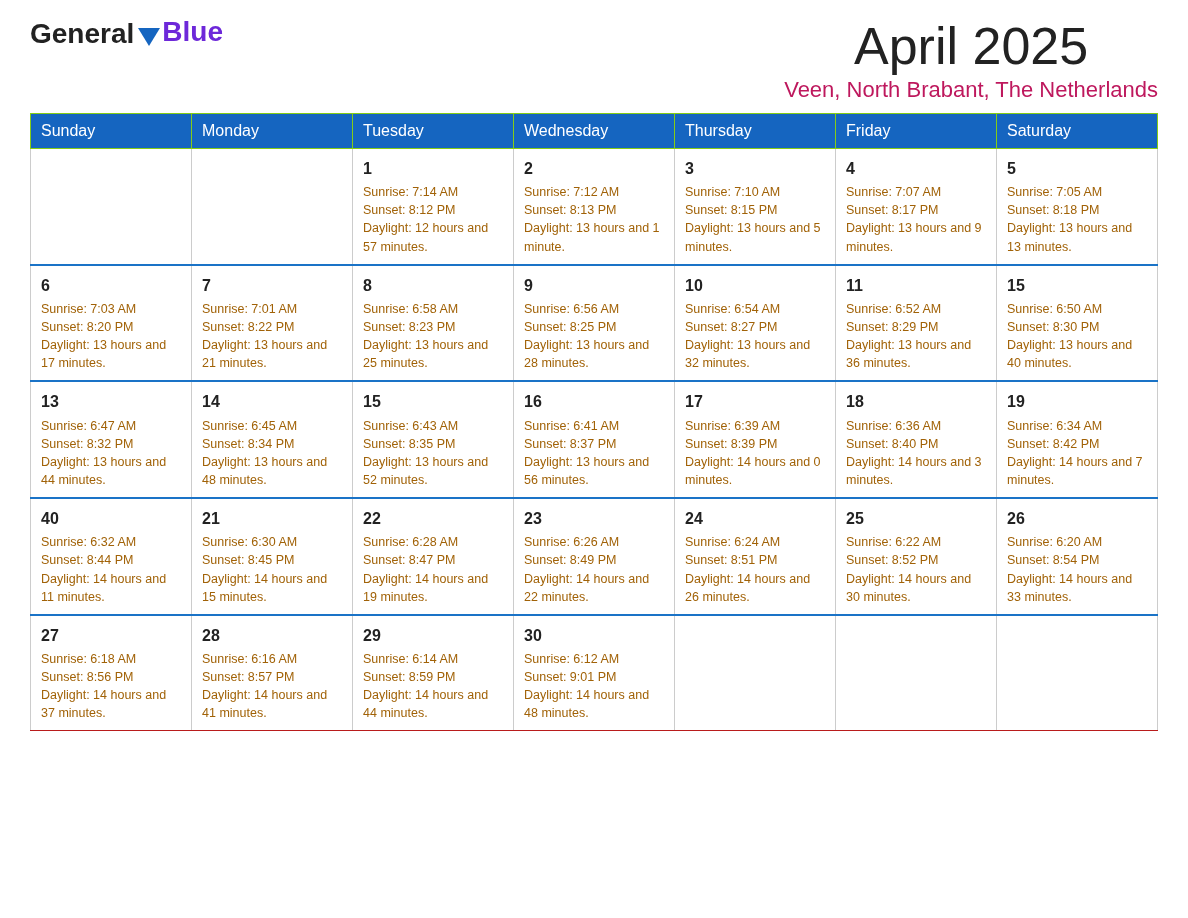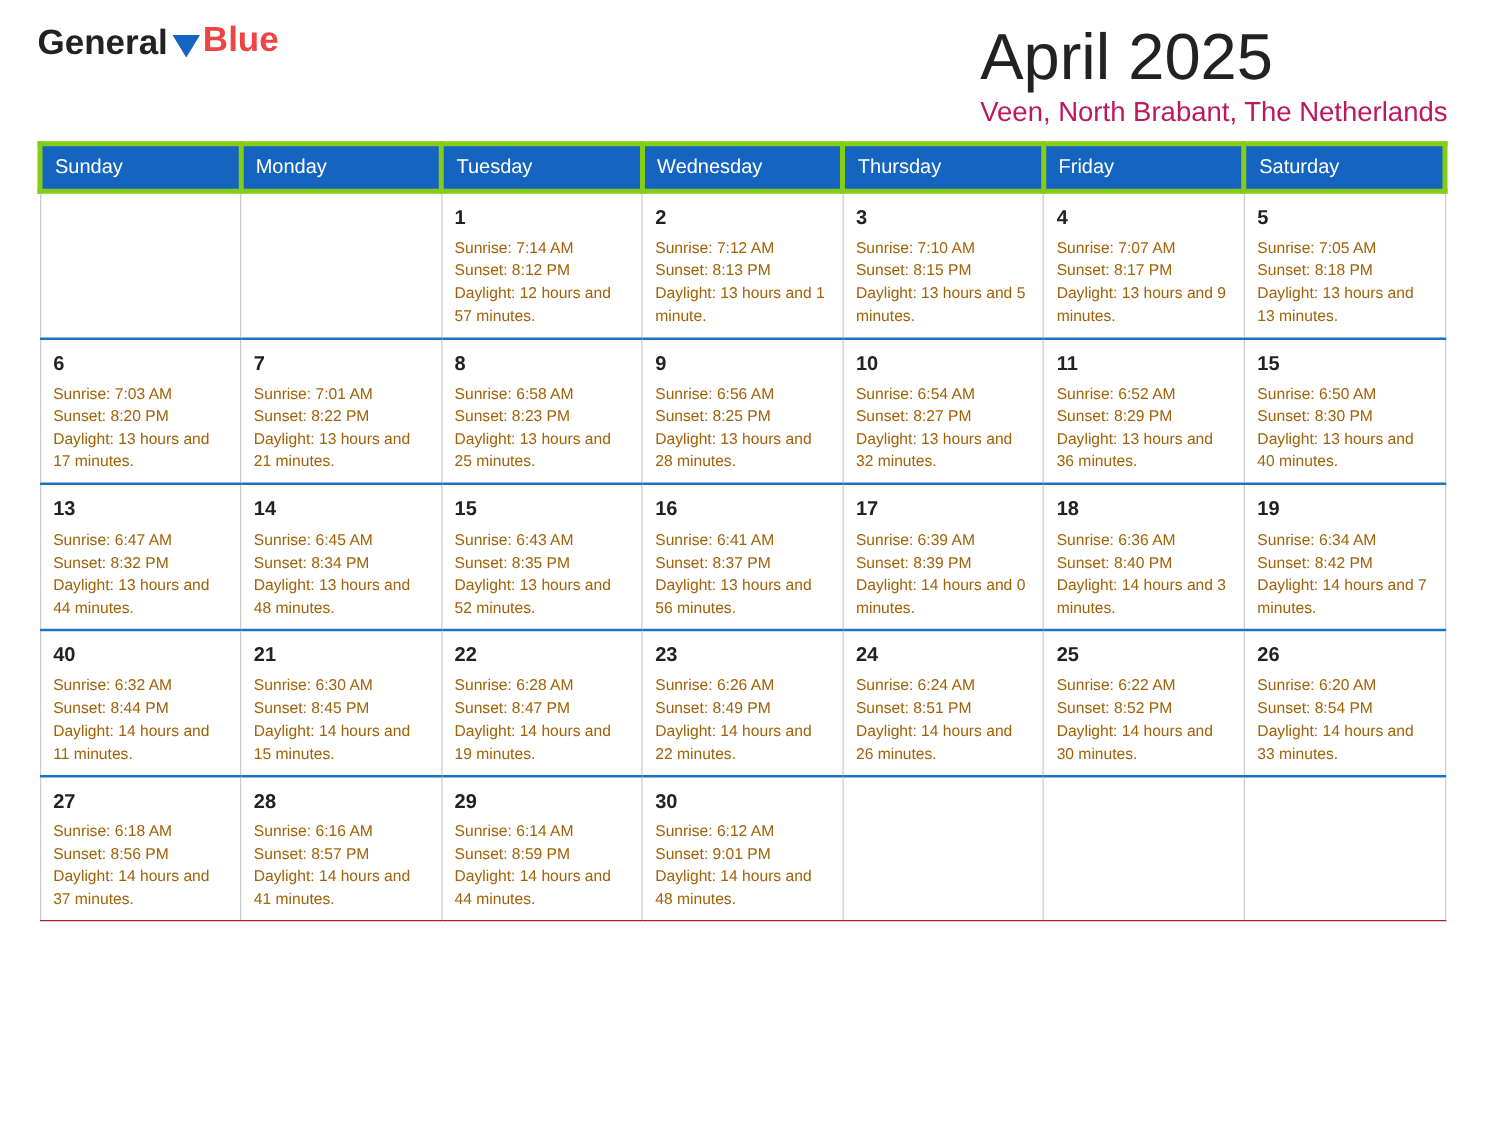--- a/index.html
+++ b/index.html
@@ -19,25 +19,25 @@
     }
     .logo-text-general {
       font-size: 28px;
       font-weight: bold;
       color: #222;
       line-height: 1;
     }
     .logo-text-blue {
       font-size: 28px;
       font-weight: bold;
-      color: #ef4444;
+      color: #6d28d9;
       line-height: 1;
     }
     .title-section {
-      text-align: left;
+      text-align: center;
     }
     .month-title {
       font-size: 52px;
       font-weight: normal;
       color: #222;
       line-height: 1;
     }
     .location {
       font-size: 22px;
       color: #be185d;
@@ -48,21 +48,21 @@
       border-collapse: collapse;
       margin-top: 10px;
     }
     .calendar th {
       background-color: #1565c0;
       color: #fff;
       font-size: 16px;
       font-weight: normal;
       padding: 8px 10px;
       text-align: left;
-      border: 4px solid #84cc16;
+      border: 1px solid #84cc16;
     }
     .calendar td {
       border: 1px solid #ccc;
       vertical-align: top;
       padding: 8px 10px;
       width: 14.28%;
       min-height: 110px;
       font-size: 13px;
       color: #222;
       line-height: 1.45;

